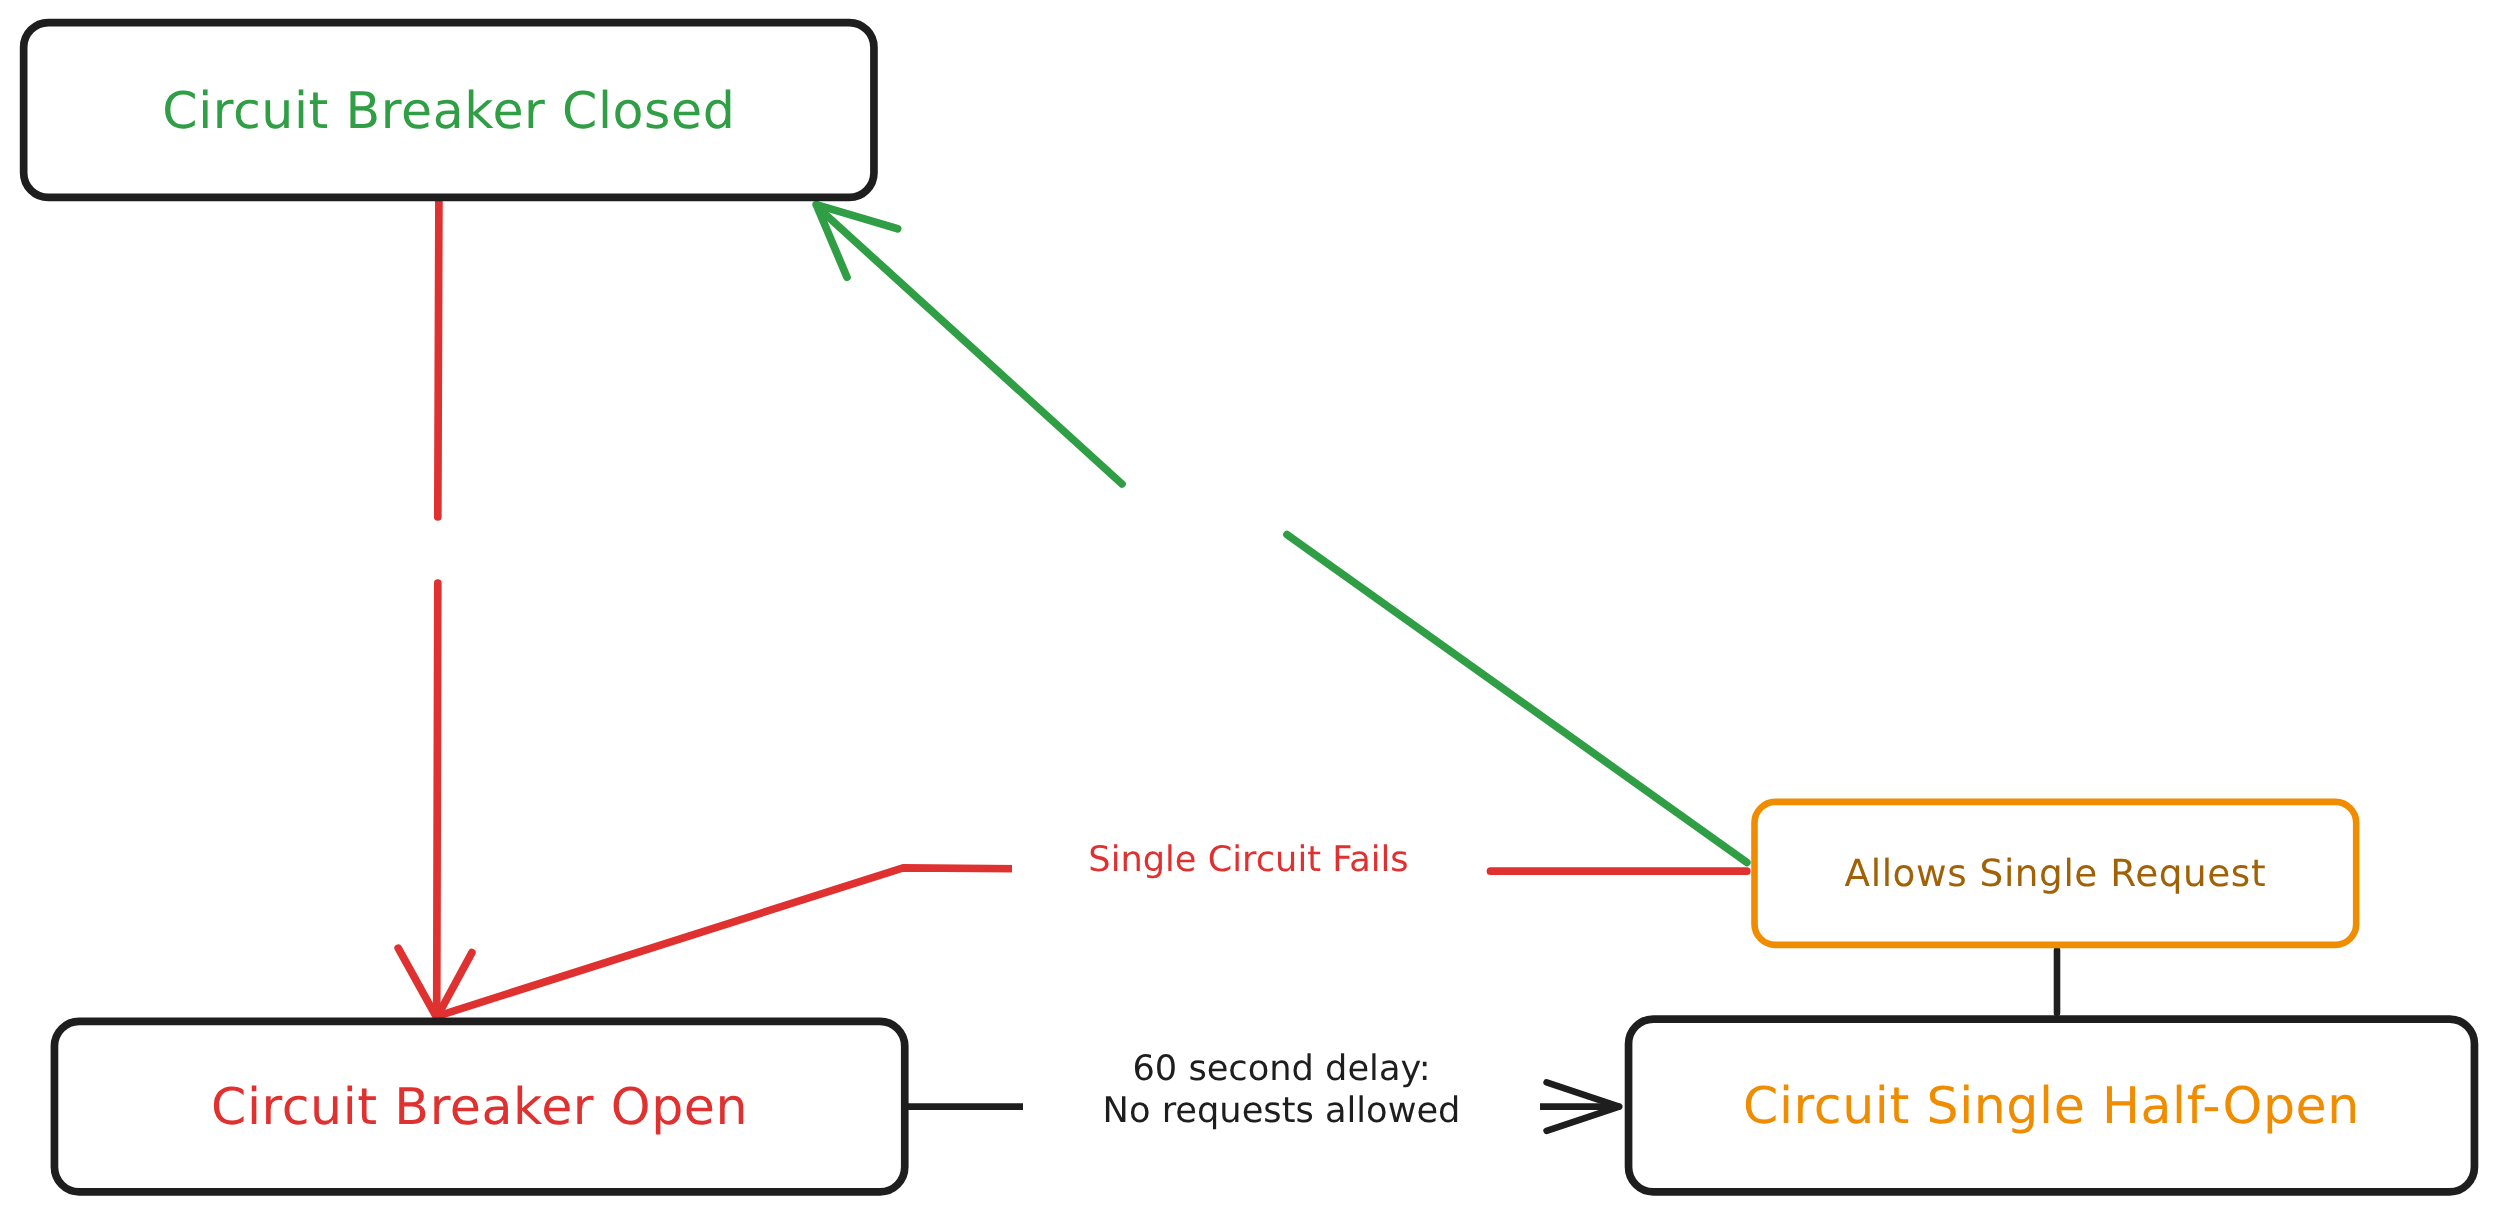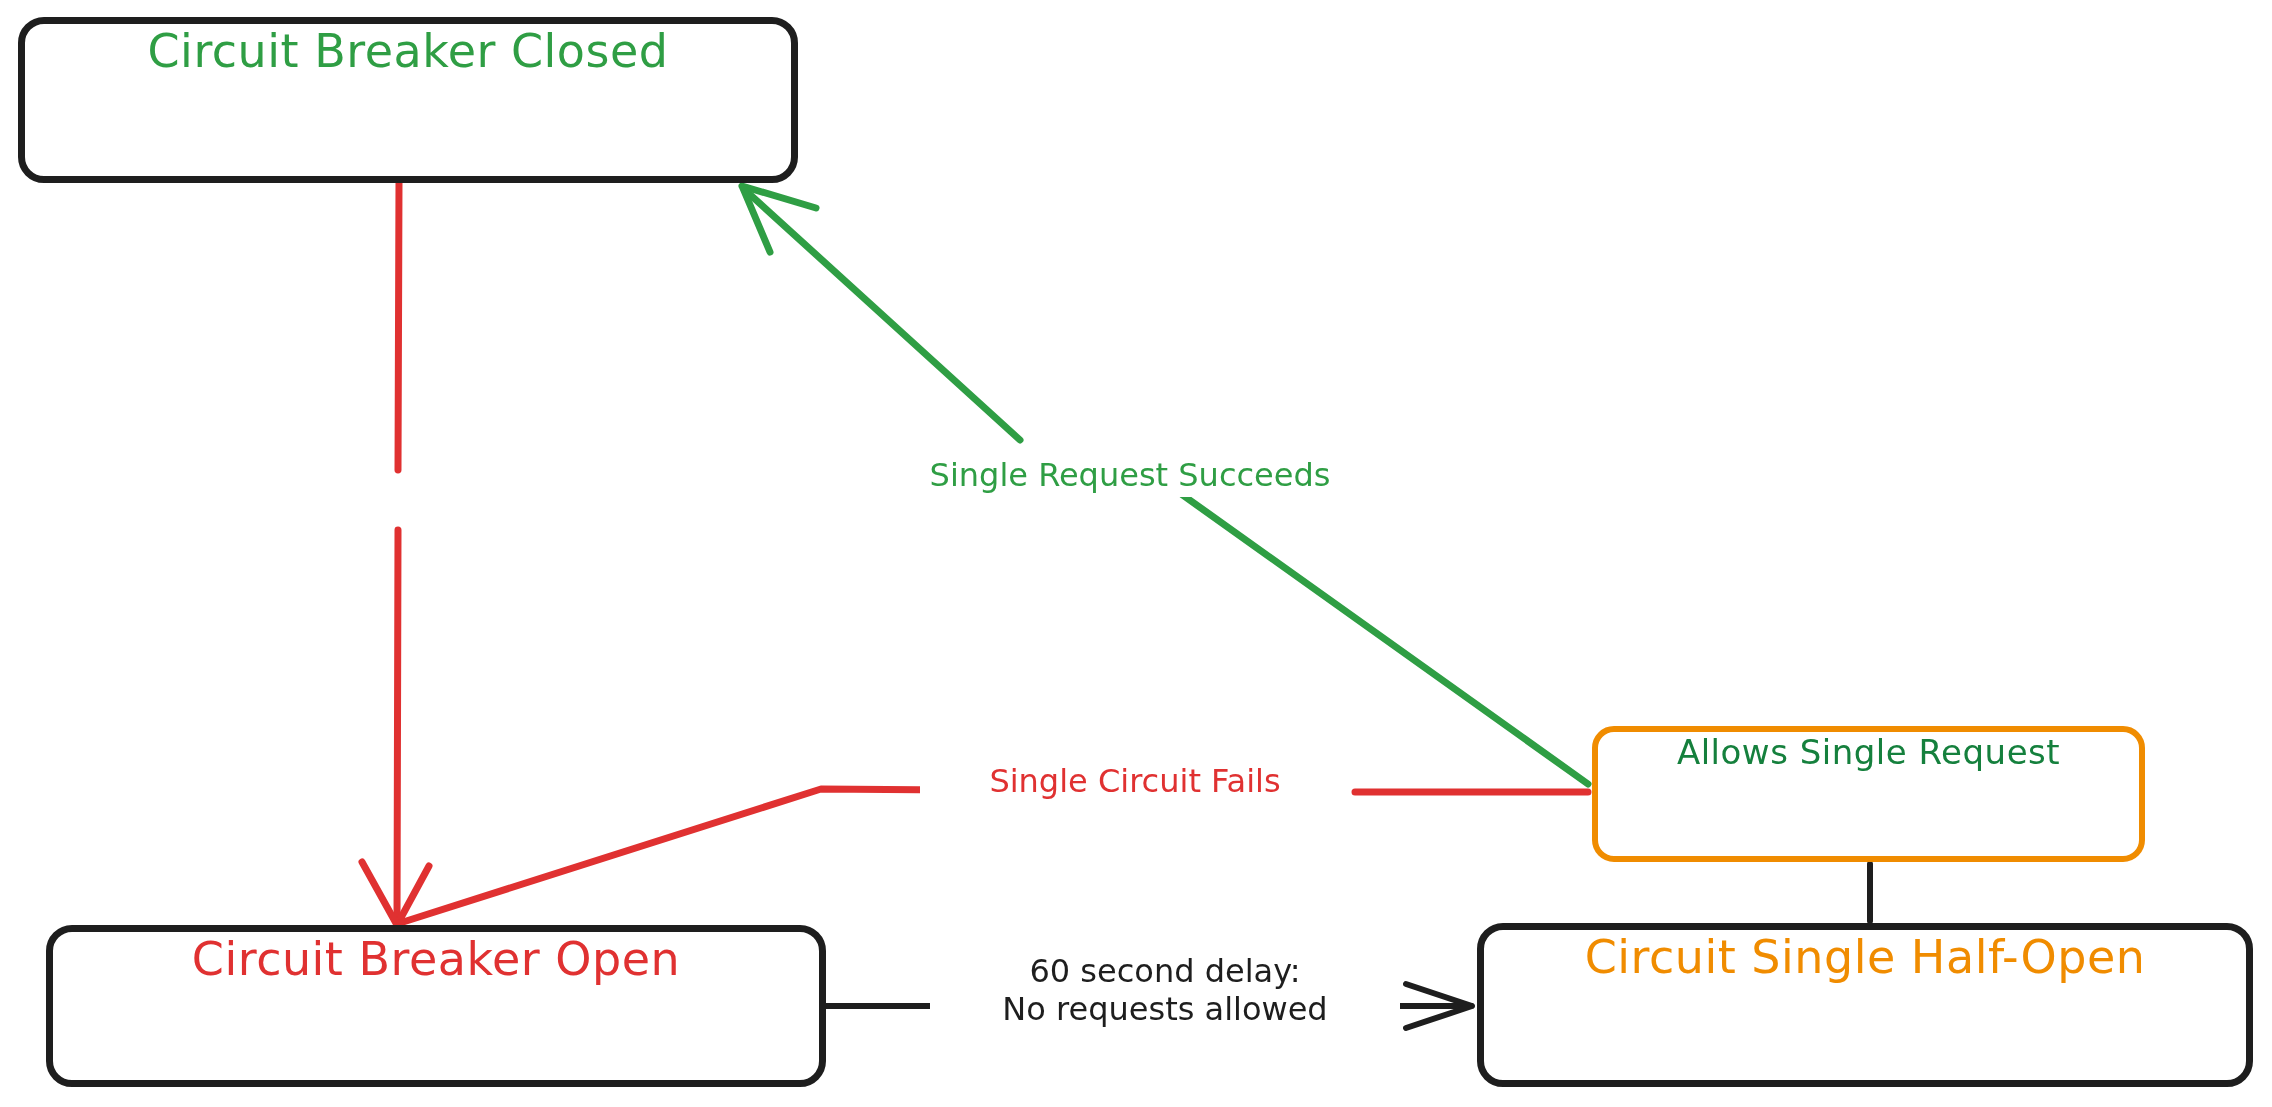--- a/index.html
+++ b/index.html
@@ -24,21 +24,21 @@
     top: 0;
     width: 2272px;
     height: 1107px;
     pointer-events: none;
   }
   .node {
     position: absolute;
     box-sizing: border-box;
     background: #ffffff;
     display: flex;
-    align-items: flex-start;
+    align-items: center;
     justify-content: center;
     border-style: solid;
     border-radius: 26px;
   }
   .node-label {
     font-family: "DejaVu Sans", sans-serif;
     font-weight: 400;
     letter-spacing: 0.5px;
     white-space: nowrap;
   }
@@ -58,21 +58,21 @@
   #node-halfopen {
     left: 1477px; top: 923px; width: 776px; height: 164px;
     border-width: 7px; border-color: #1e1e1e;
   }
   #node-halfopen .node-label { color: #f08c00; font-size: 46px; }
 
   #node-allows {
     left: 1592px; top: 726px; width: 553px; height: 136px;
     border-width: 6px; border-color: #f08c00; border-radius: 22px;
   }
-  #node-allows .node-label { color: #15803d; font-size: 34px; }
+  #node-allows .node-label { color: #a16207; font-size: 34px; }
 
   
   .edge-label {
     position: absolute;
     text-align: center;
     font-family: "DejaVu Sans", sans-serif;
     line-height: 1.18;
     white-space: pre-line;
     background: #ffffff;
     padding: 2px 6px;
@@ -136,20 +136,19 @@
 
   <div class="node" id="node-halfopen">
     <span class="node-label">Circuit Single Half-Open</span>
   </div>
 
   <div class="node" id="node-allows">
     <span class="node-label">Allows Single Request</span>
   </div>
 
 
-  <div class="edge-label" id="label-succeeds">Single Request Succeeds</div>
 
   <div class="edge-label" id="label-fails">Single Circuit Fails</div>
 
   <div class="edge-label" id="label-delay">60 second delay:
 No requests allowed</div>
 
 </div>
 
 </body></html>

